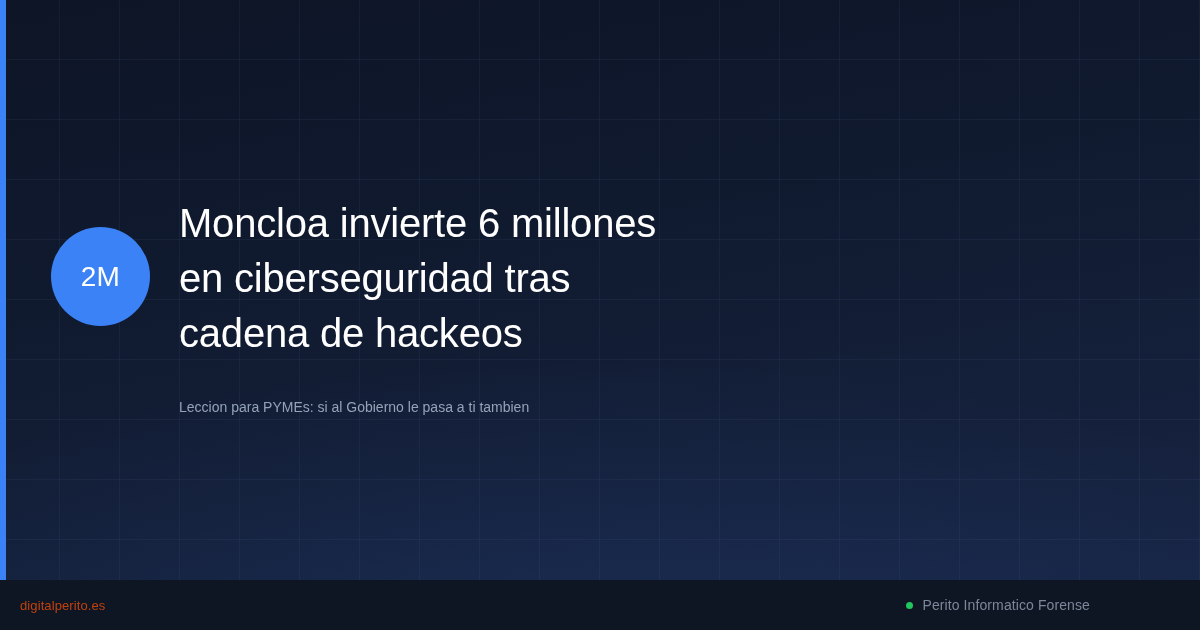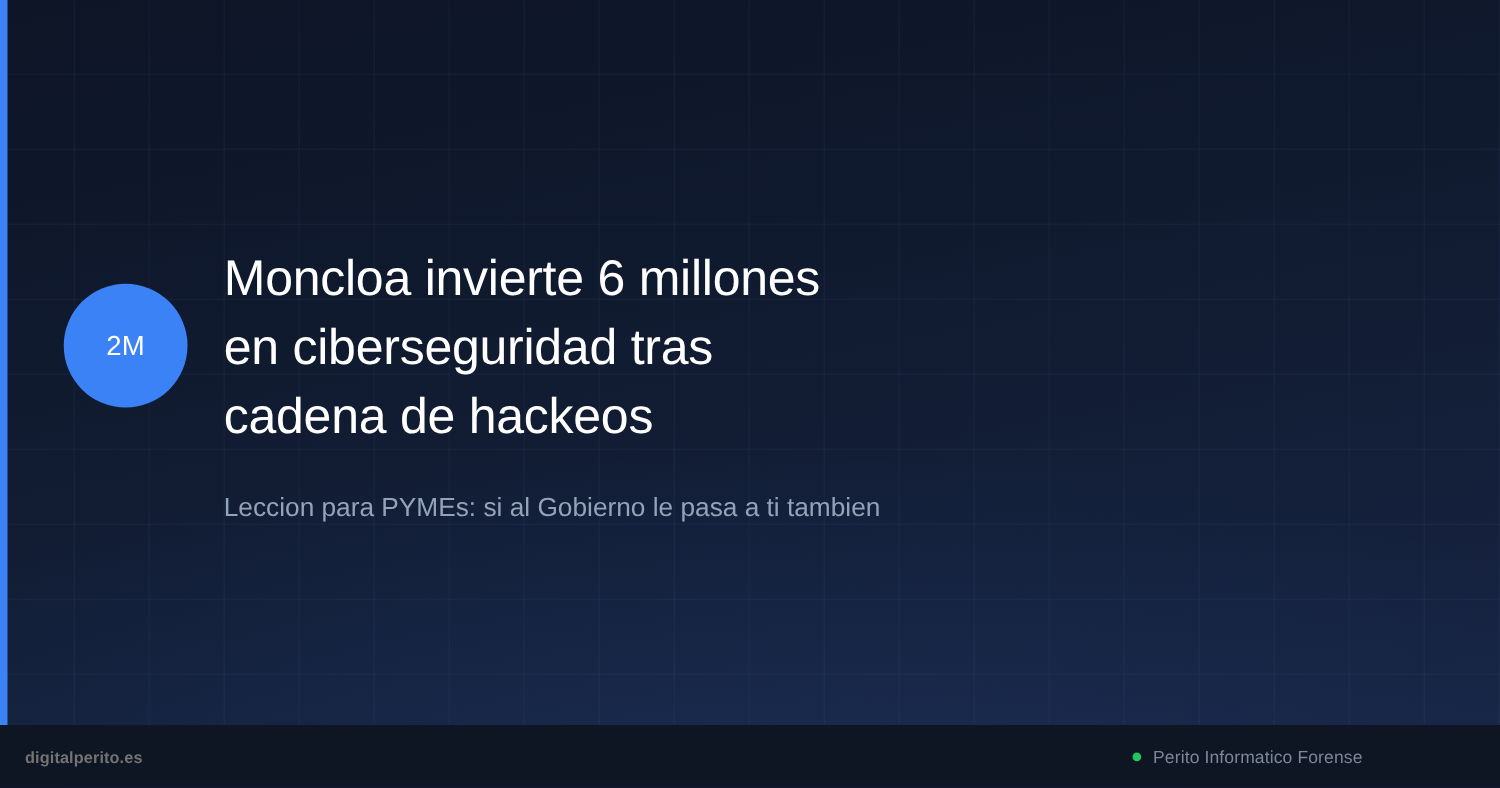--- a/index.html
+++ b/index.html
@@ -68,21 +68,21 @@
     width: 99px;
     height: 99px;
     border-radius: 50%;
     background: #3b82f6;
     display: flex;
     align-items: center;
     justify-content: center;
   }
   .badge-label {
     color: #ffffff;
-    font-size: 22px;
+    font-size: 28px;
     font-weight: 400;
     letter-spacing: 0.3px;
     line-height: 1;
   }
 
   .text-block {
     position: absolute;
     left: 179px;
     top: 196px;
     width: 520px;
@@ -92,21 +92,21 @@
     color: #ffffff;
     font-size: 40px;
     font-weight: 400;
     line-height: 55px;
     letter-spacing: -0.2px;
     margin: 0;
   }
 
   .subtitle {
     color: #94a3b8;
-    font-size: 21px;
+    font-size: 14px;
     font-weight: 400;
     line-height: 24px;
     margin: 0;
     padding-top: 34px;
     white-space: nowrap;
   }
 
   .footer {
     position: absolute;
     left: 0;
@@ -115,23 +115,23 @@
     height: 50px;
     background: #0e1623;
     display: flex;
     align-items: center;
     justify-content: space-between;
     padding: 0 20px;
     box-sizing: border-box;
   }
 
   .footer-site {
-    color: #737373;
+    color: #c2410c;
     font-size: 13px;
-    font-weight: 700;
+    font-weight: 400;
     letter-spacing: 0.1px;
   }
 
   .footer-right {
     display: flex;
     align-items: center;
     gap: 9px;
     padding-right: 90px;
   }
 

